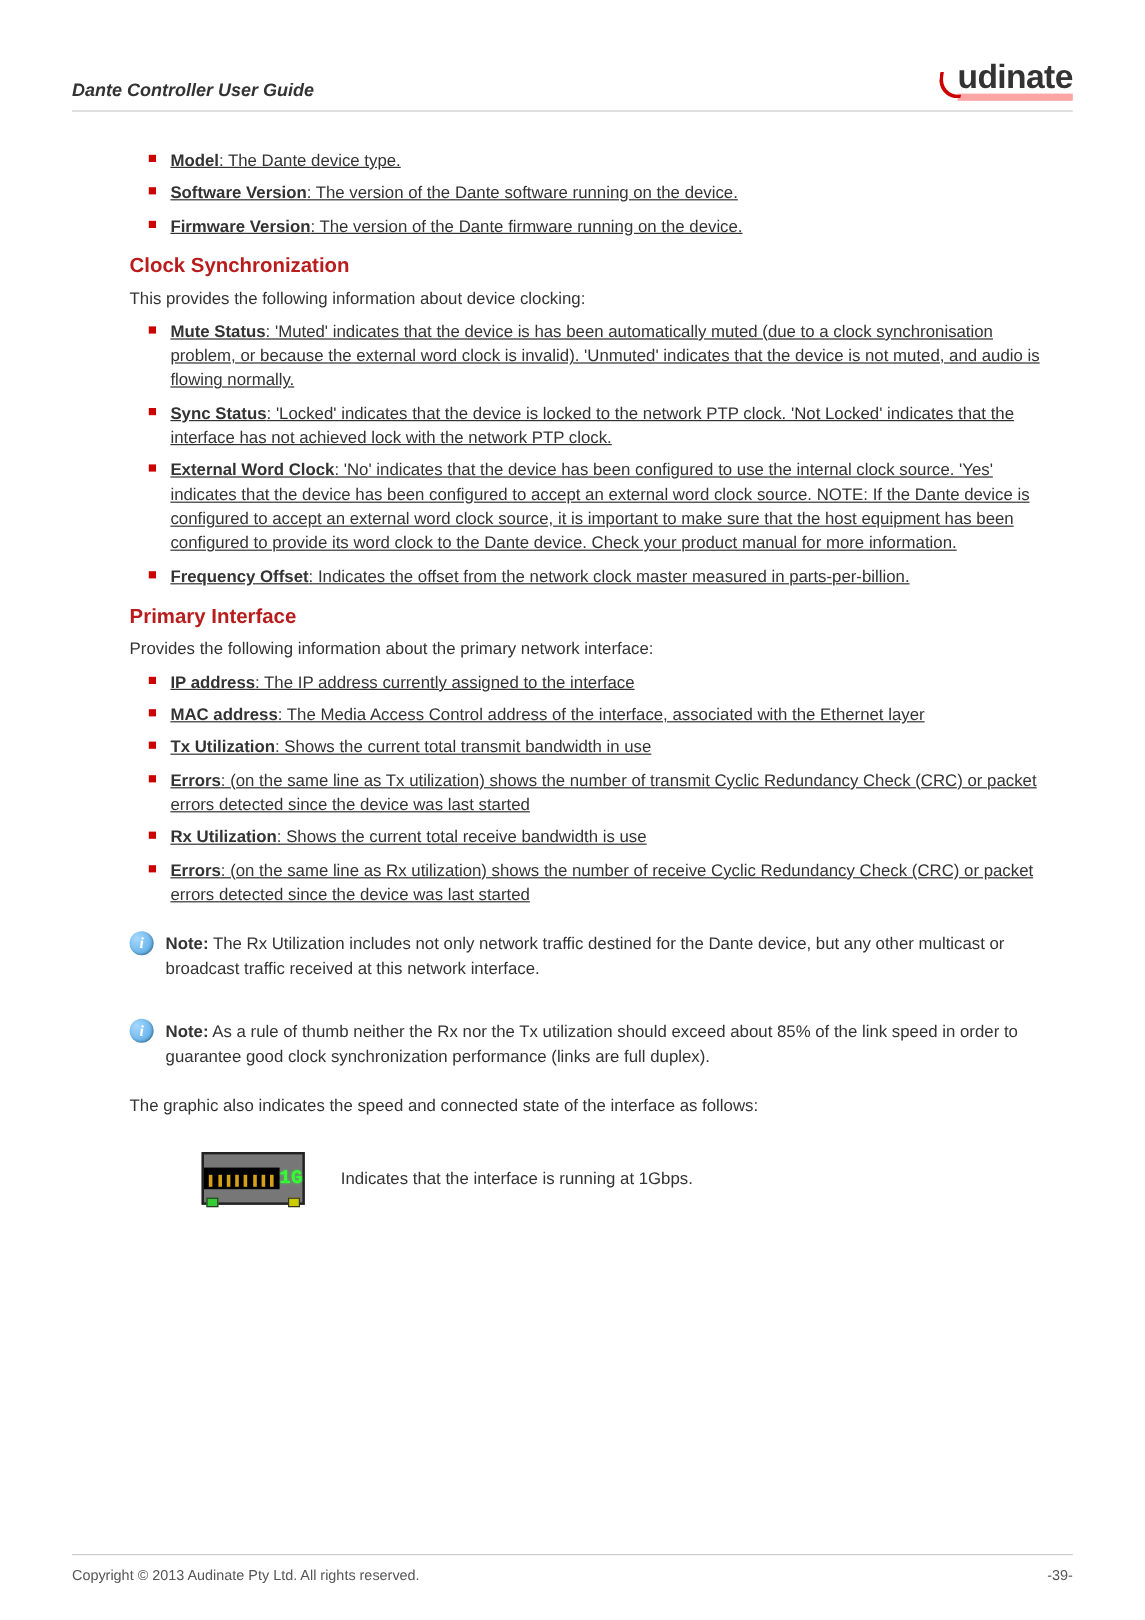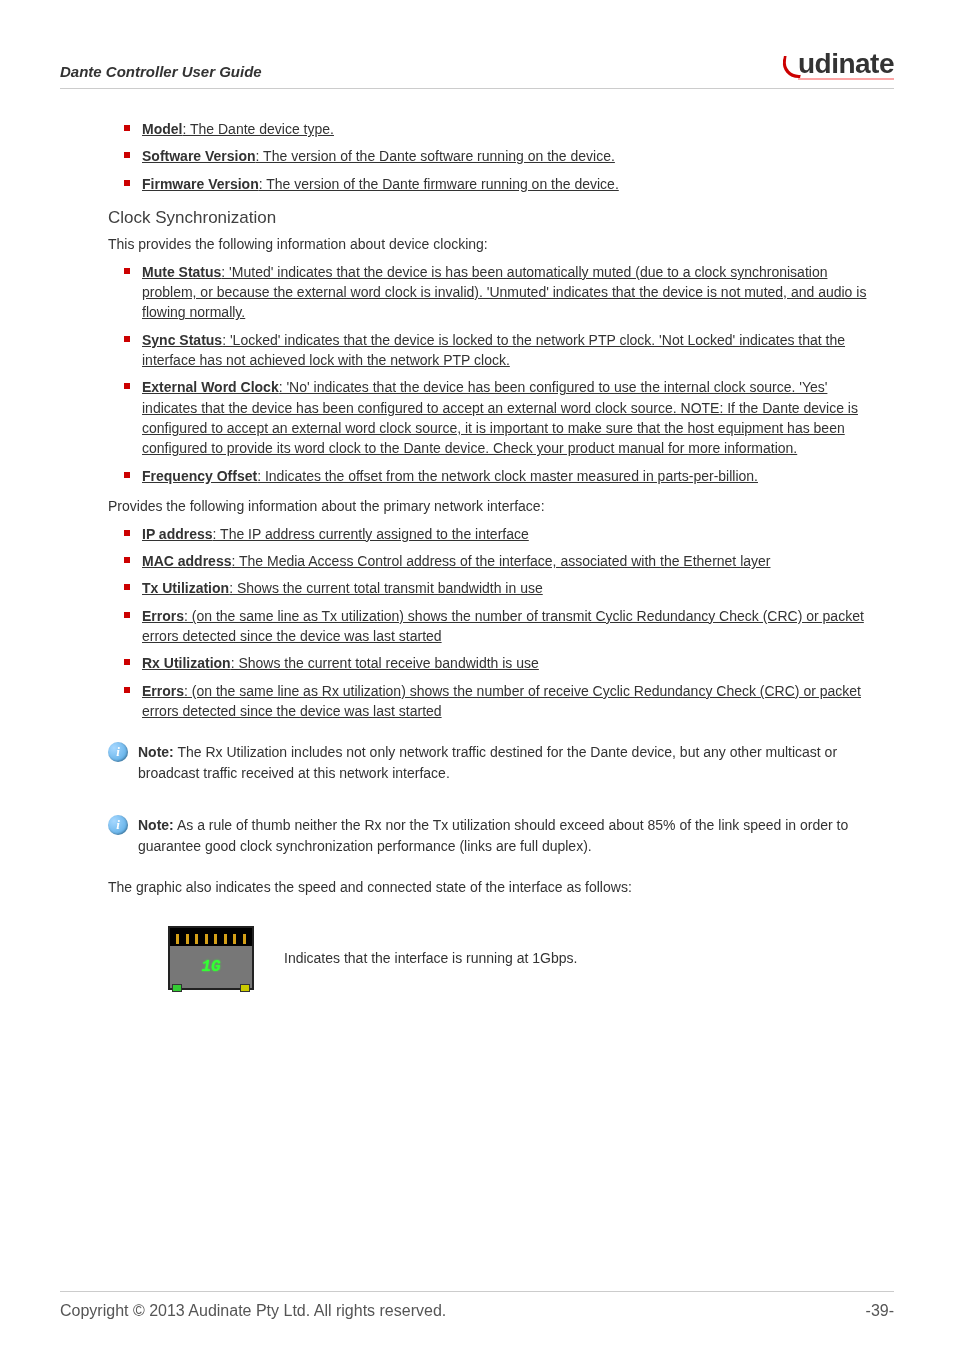--- a/index.html
+++ b/index.html
@@ -41,21 +41,21 @@
     transform: skewX(-8deg);
     margin-right: -4px;
     margin-bottom: 2px;
   }
   .brand-text {
     font-family: "Trebuchet MS", Arial, sans-serif;
     font-weight: bold;
     font-size: 28px;
     letter-spacing: -0.5px;
     color: #333;
-    border-bottom: 2px solid #fca5a5;
+    border-bottom: 6px solid #fca5a5;
     padding-bottom: 0;
     line-height: 1;
   }
   .content {
     padding-left: 48px;
     padding-right: 10px;
   }
   ul.bullet {
     list-style: none;
     padding-left: 34px;
@@ -72,22 +72,22 @@
     content: "";
     position: absolute;
     left: -18px;
     top: 6px;
     width: 6px;
     height: 6px;
     background: #c00;
   }
   h2.section {
     font-size: 17px;
-    font-weight: normal;
-    color: #404040;
+    font-weight: bold;
+    color: #b91c1c;
     margin-top: 14px;
     margin-bottom: 6px;
   }
   p.para {
     line-height: 1.5;
     margin: 6px 0;
   }
   .note-block {
     display: flex;
     align-items: flex-start;
@@ -116,29 +116,28 @@
   .note-body { flex: 1; padding-left: 2px; padding-top: 1px;}
   .note-label { font-weight: bold; }
   .graphic-row {
     display: flex;
     align-items: center;
     gap: 30px;
     margin: 28px 0 28px 60px;
   }
   .port-graphic {
     width: 86px;
-    height: 64px;
+    height: 44px;
     background: #777;
     border: 2px solid #222;
     position: relative;
     display: flex;
-    flex-direction: column;
+    flex-direction: row;
     align-items: center;
     justify-content: flex-start;
-    font-style: italic;
   }
   .port-top {
     width: 100%;
     height: 18px;
     background: #000;
     display: flex;
     justify-content: space-evenly;
     align-items: flex-end;
     padding-bottom: 2px;
   }
@@ -167,21 +166,21 @@
   .led.green { background: #3c3; }
   .footer {
     position: absolute;
     bottom: 30px;
     left: 60px;
     right: 60px;
     border-top: 1px solid #ccc;
     padding-top: 10px;
     display: flex;
     justify-content: space-between;
-    font-size: 16px;
+    font-size: 12px;
     color: #555;
   }
 </style>
 </head>
 <body>
 
 <div class="header-row">
   <div class="doc-title">Dante Controller User Guide</div>
   <div class="brand">
     <span class="brand-swoosh"></span>
@@ -199,20 +198,21 @@
 
   <h2 class="section">Clock Synchronization</h2>
   <p class="para">This provides the following information about device clocking:</p>
   <ul class="bullet">
     <li><b>Mute Status</b><span>: 'Muted' indicates that the device is has been automatically muted (due to a clock synchronisation problem, or because the external word clock is invalid). 'Unmuted' indicates that the device is not muted, and audio is flowing normally.</span></li>
     <li><b>Sync Status</b><span>: 'Locked' indicates that the device is locked to the network PTP clock. 'Not Locked' indicates that the interface has not achieved lock with the network PTP clock.</span></li>
     <li><b>External Word Clock</b><span>: 'No' indicates that the device has been configured to use the internal clock source. 'Yes' indicates that the device has been configured to accept an external word clock source. NOTE: If the Dante device is configured to accept an external word clock source, it is important to make sure that the host equipment has been configured to provide its word clock to the Dante device. Check your product manual for more information.</span></li>
     <li><b>Frequency Offset</b><span>: Indicates the offset from the network clock master measured in parts-per-billion.</span></li>
   </ul>
 
+  <h2 class="section">Primary Interface</h2>
   <p class="para">Provides the following information about the primary network interface:</p>
   <ul class="bullet">
     <li><b>IP address</b><span>: The IP address currently assigned to the interface</span></li>
     <li><b>MAC address</b><span>: The Media Access Control address of the interface, associated with the Ethernet layer</span></li>
     <li><b>Tx Utilization</b><span>: Shows the current total transmit bandwidth in use</span></li>
     <li><b>Errors</b><span>: (on the same line as Tx utilization) shows the number of transmit Cyclic Redundancy Check (CRC) or packet errors detected since the device was last started</span></li>
     <li><b>Rx Utilization</b><span>: Shows the current total receive bandwidth is use</span></li>
     <li><b>Errors</b><span>: (on the same line as Rx utilization) shows the number of receive Cyclic Redundancy Check (CRC) or packet errors detected since the device was last started</span></li>
   </ul>
 

